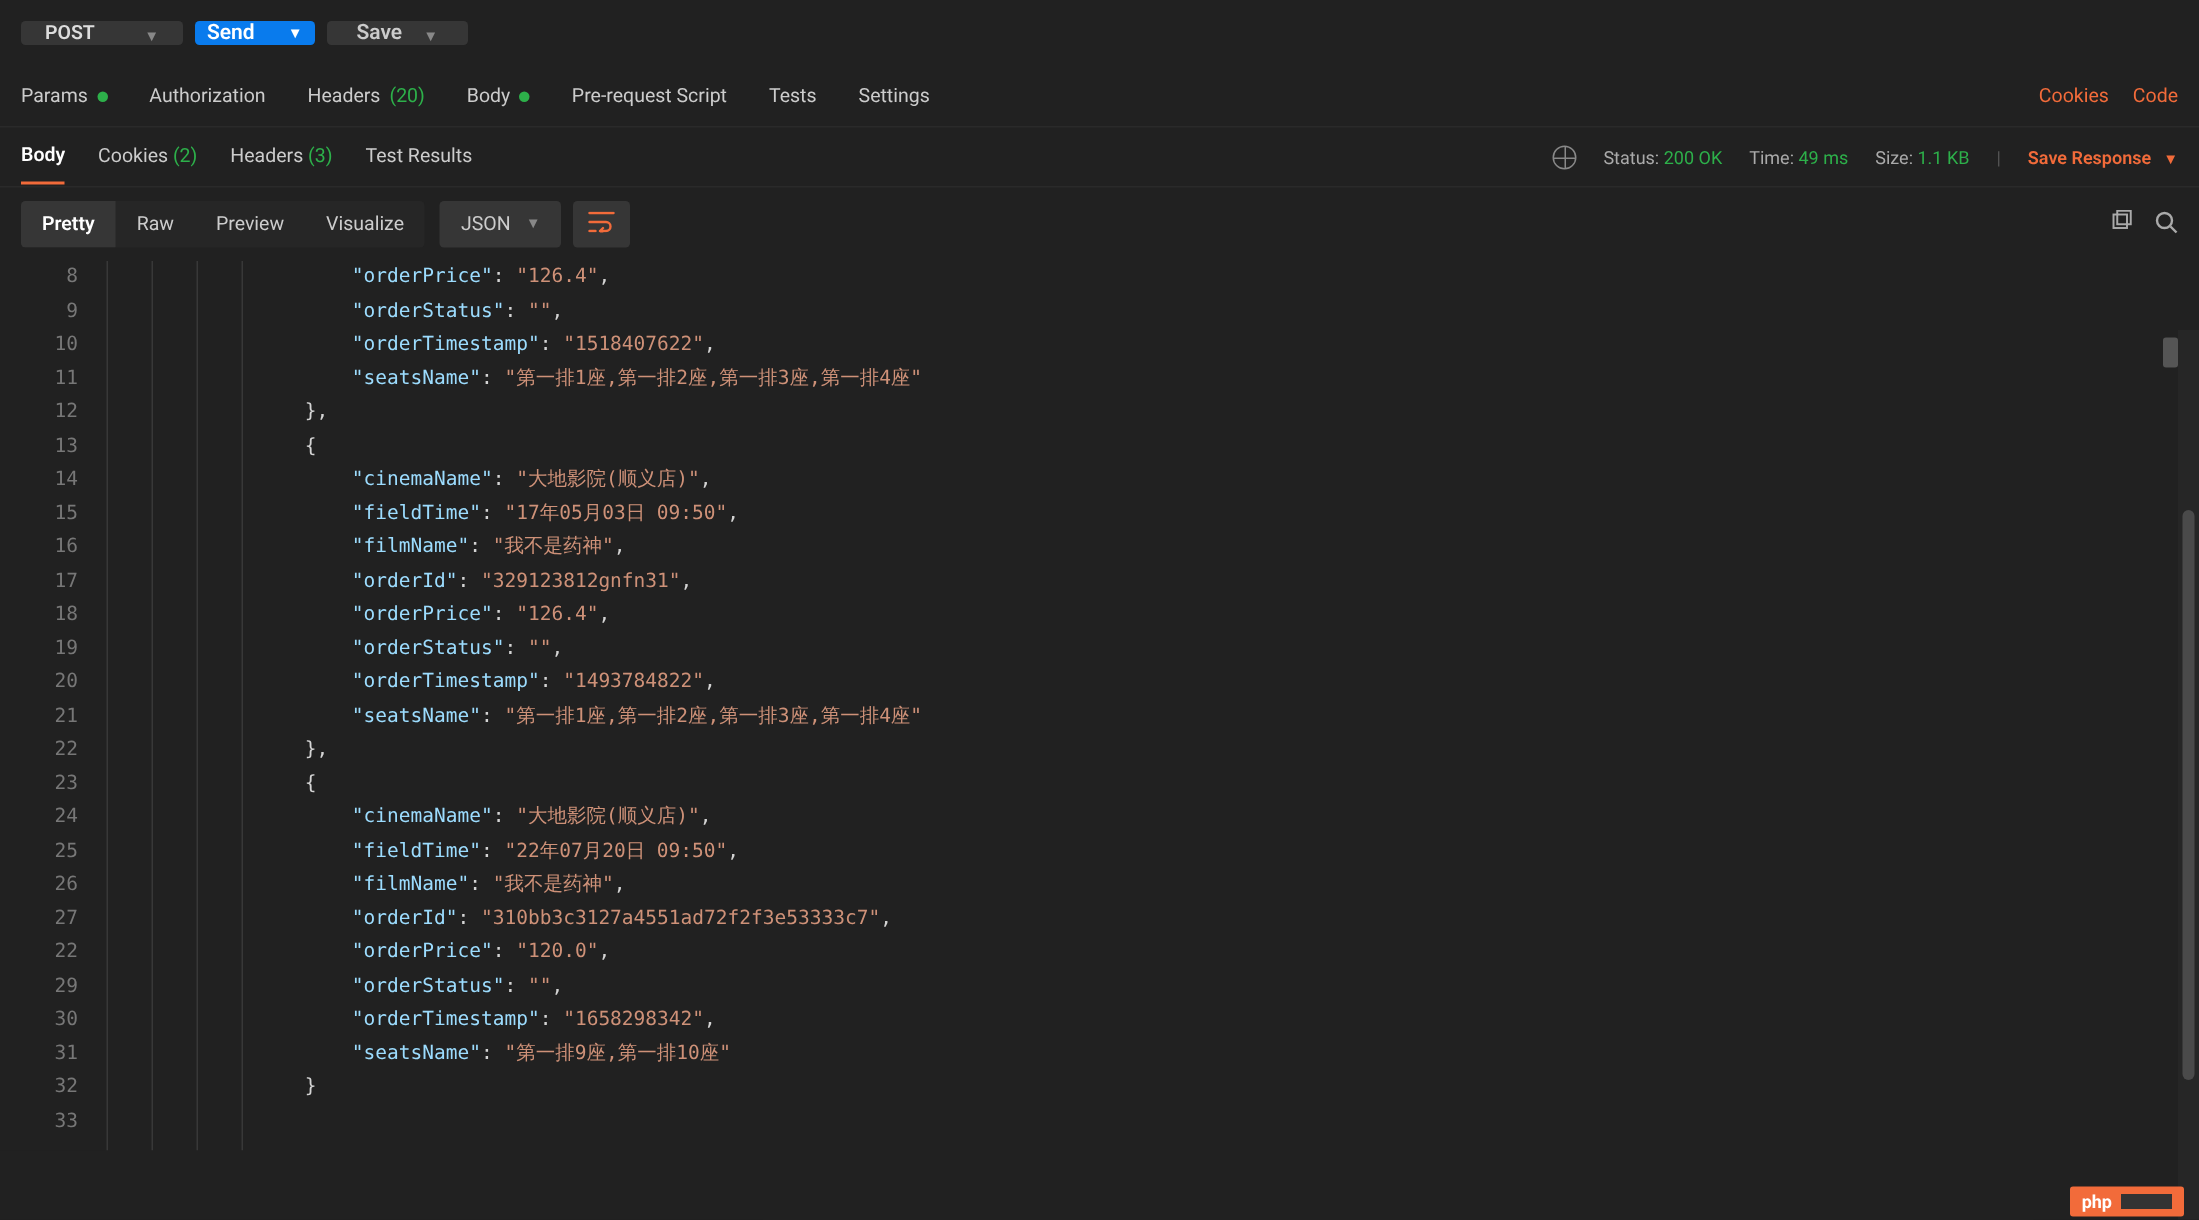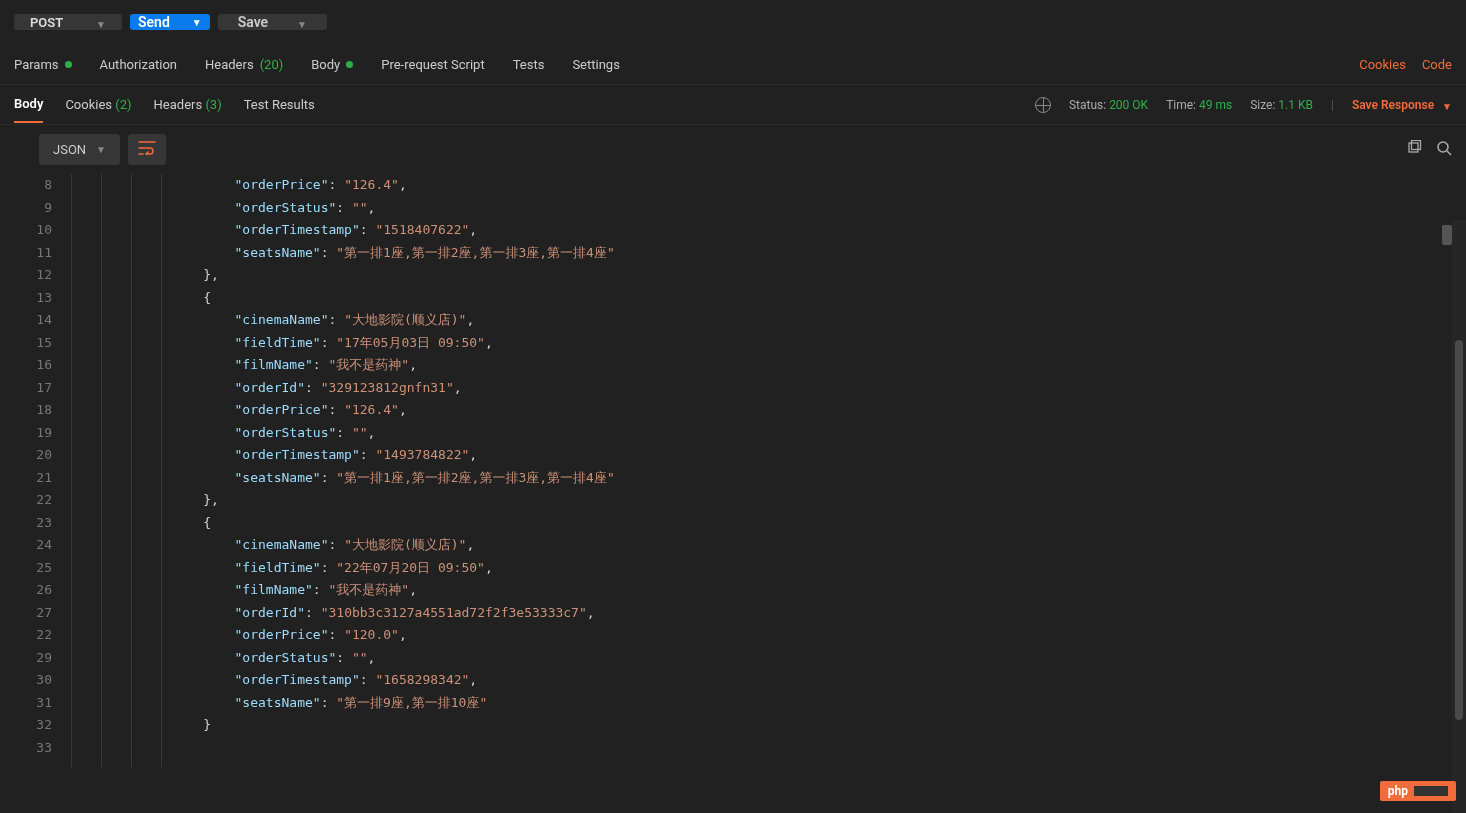--- a/index.html
+++ b/index.html
@@ -48,21 +48,21 @@
   border-radius: 3px;
   font-weight: 600;
   font-size: 14px;
 }
 .save-btn {
   background: #363636;
   color: #ccc;
   padding: 0 20px;
   display: flex;
   align-items: flex-end;
-  gap: 29px;
+  gap: 14px;
   border-radius: 3px;
   font-weight: 600;
   font-size: 14px;
 }
 .chevron { font-size: 10px; color: #888; }
 .req-tabs {
   display: flex;
   padding: 0 14px;
   gap: 28px;
   align-items: center;
@@ -92,21 +92,21 @@
 .view-bar {
   display: flex;
   padding: 9px 14px;
   gap: 0;
   align-items: center;
   border-top: 1px solid #2a2a2a;
 }
 .view-tabs { background: #262626; border-radius: 3px; display: flex; overflow: hidden; }
 .view-tab { padding: 8px 14px; color: #ccc; }
 .view-tab.active { background: #363636; color: #fff; font-weight: 600; }
-.json-select { background: #363636; color: #ccc; padding: 8px 14px; margin-left: 25px; border-radius: 3px; display:flex; align-items:center; gap:10px; }
+.json-select { background: #363636; color: #ccc; padding: 8px 14px; margin-left: 10px; border-radius: 3px; display:flex; align-items:center; gap:10px; }
 .wrap-btn { background: #363636; color: #f26b3a; padding: 6px 10px; margin-left: 8px; border-radius: 3px; font-size: 16px; }
 .view-bar-right { margin-left: auto; display: flex; gap: 14px; align-items: center; }
 .icon-btn { color: #aaa; font-size: 16px; }
 .code-area {
   display: flex;
   font-family: "Consolas", "Monaco", monospace;
   font-size: 13px;
   line-height: 22.5px;
   height: calc(813px - 220px);
   overflow: hidden;
@@ -123,21 +123,21 @@
 .gutter-line { height: 22.5px; }
 .code-lines { flex: 1; padding-left: 8px; position: relative; }
 .code-line { height: 22.5px; white-space: pre; }
 .key { color: #9cdcfe; }
 .str { color: #ce9178; }
 .pun { color: #d4d4d4; }
 .brace { color: #d4d4d4; }
 .rulers { position: absolute; left: 71px; top: 0; bottom: 0; display: flex; pointer-events:none; }
 .ruler { width: 30px; border-left: 1px solid #383838; height: 100%; }
 .watermark {
-  position: absolute; right: 10px; bottom: 12px;
+  position: absolute; right: 10px; bottom: 2px;
   background: #f26b3a; color: #fff; padding: 3px 8px;
   font-weight: bold; font-size: 12px; border-radius: 2px;
   display: flex; align-items: center; gap: 6px;
 }
 .watermark .bar { width: 34px; height: 10px; background: #333; }
 .scrollbar-track { position:absolute; right:0; top:220px; bottom:0; width:14px; background:#262626; }
 .scrollbar-thumb { position:absolute; right:3px; top:340px; width:8px; height:380px; background:#4a4a4a; border-radius:4px; }
 .mini-handle { position:absolute; right:14px; top:225px; width:10px; height:20px; background:#555; border-radius:2px; }
 </style>
 </head>
@@ -193,20 +193,26 @@
     <span><span>Size:</span> <span class="val">1.1 KB</span></span>
     <span style="color:#555">|</span>
     <span class="save-response">
         <span>Save Response</span>
         <span class="chevron" style="color:#f26b3a">▼</span>
       </span>
   </div>
 </div>
 
 <div class="view-bar">
+  <div class="view-tabs">
+    <div class="view-tab active">Pretty</div>
+    <div class="view-tab">Raw</div>
+    <div class="view-tab">Preview</div>
+    <div class="view-tab">Visualize</div>
+  </div>
   <div class="json-select">
     <span>JSON</span>
     <span class="chevron">▼</span>
   </div>
   <div class="wrap-btn">
     <svg width="18" height="14" viewBox="0 0 18 14">
         <path d="M1 1 H17 M1 7 H12 A3 3 0 0 1 12 13 H8 M8 13 L10 11 M8 13 L10 15 M1 13 H5" stroke="#f26b3a" stroke-width="1.6" fill="none" stroke-linecap="round"></path>
       </svg>
   </div>
   <div class="view-bar-right">

